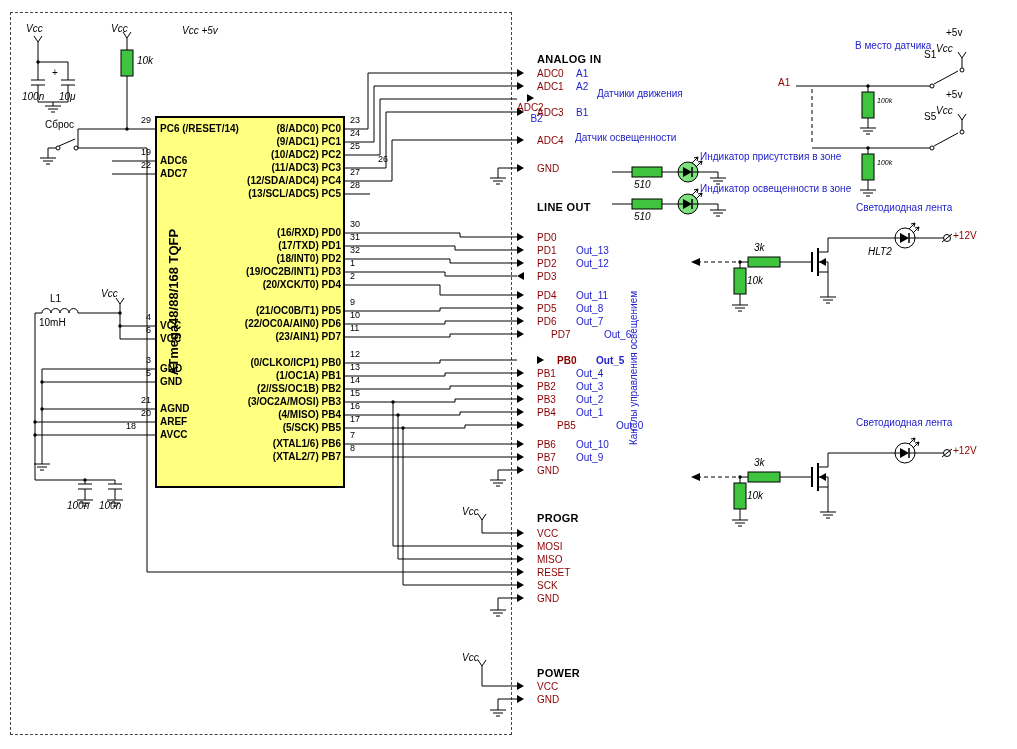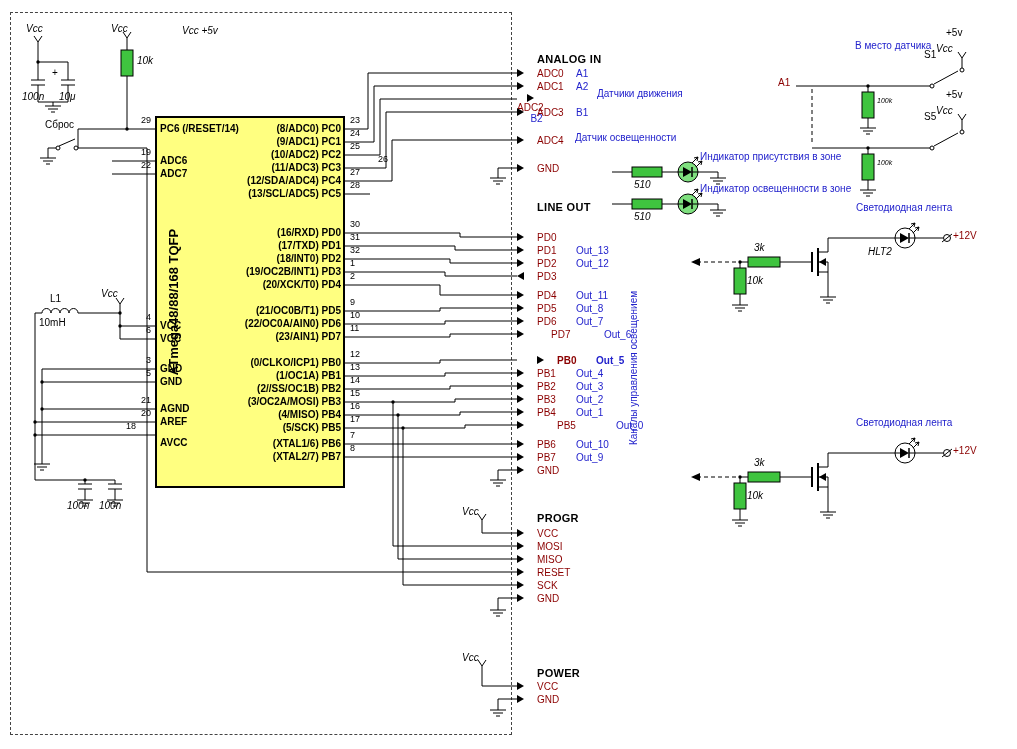--- a/index.html
+++ b/index.html
@@ -205,21 +205,21 @@
     <div class="lbl pin-label" style="left: 160px; top: 334px;">VCC</div>
     <div class="lbl pin-num ra" style="left: 111px; top: 356px; width: 40px;">3</div>
     <div class="lbl pin-label" style="left: 160px; top: 364px;">GND</div>
     <div class="lbl pin-num ra" style="left: 111px; top: 369px; width: 40px;">5</div>
     <div class="lbl pin-label" style="left: 160px; top: 377px;">GND</div>
     <div class="lbl pin-num ra" style="left: 111px; top: 396px; width: 40px;">21</div>
     <div class="lbl pin-label" style="left: 160px; top: 404px;">AGND</div>
     <div class="lbl pin-num ra" style="left: 111px; top: 409px; width: 40px;">20</div>
     <div class="lbl pin-label" style="left: 160px; top: 417px;">AREF</div>
     <div class="lbl pin-num ra" style="left: 111px; top: 422px; width: 40px; text-align: center;">18</div>
-    <div class="lbl pin-label" style="left: 160px; top: 430px; margin-top: 8px;">AVCC</div>
+    <div class="lbl pin-label" style="left: 160px; top: 430px;">AVCC</div>
     <div class="lbl pin-label ra" style="left: 211px; top: 124px; width: 130px;">(8/ADC0) PC0</div>
     <div class="lbl pin-num" style="left: 350px; top: 116px;">23</div>
     <div class="lbl pin-label ra" style="left: 211px; top: 137px; width: 130px;">(9/ADC1) PC1</div>
     <div class="lbl pin-num" style="left: 350px; top: 129px;">24</div>
     <div class="lbl pin-label ra" style="left: 211px; top: 150px; width: 130px;">(10/ADC2) PC2</div>
     <div class="lbl pin-num" style="left: 350px; top: 142px;">25</div>
     <div class="lbl pin-label ra" style="left: 211px; top: 163px; width: 130px;">(11/ADC3) PC3</div>
     <div class="lbl pin-num" style="left: 350px; top: 155px; margin-left: 28px;">26</div>
     <div class="lbl pin-label ra" style="left: 211px; top: 176px; width: 130px;">(12/SDA/ADC4) PC4</div>
     <div class="lbl pin-num" style="left: 350px; top: 168px;">27</div>

